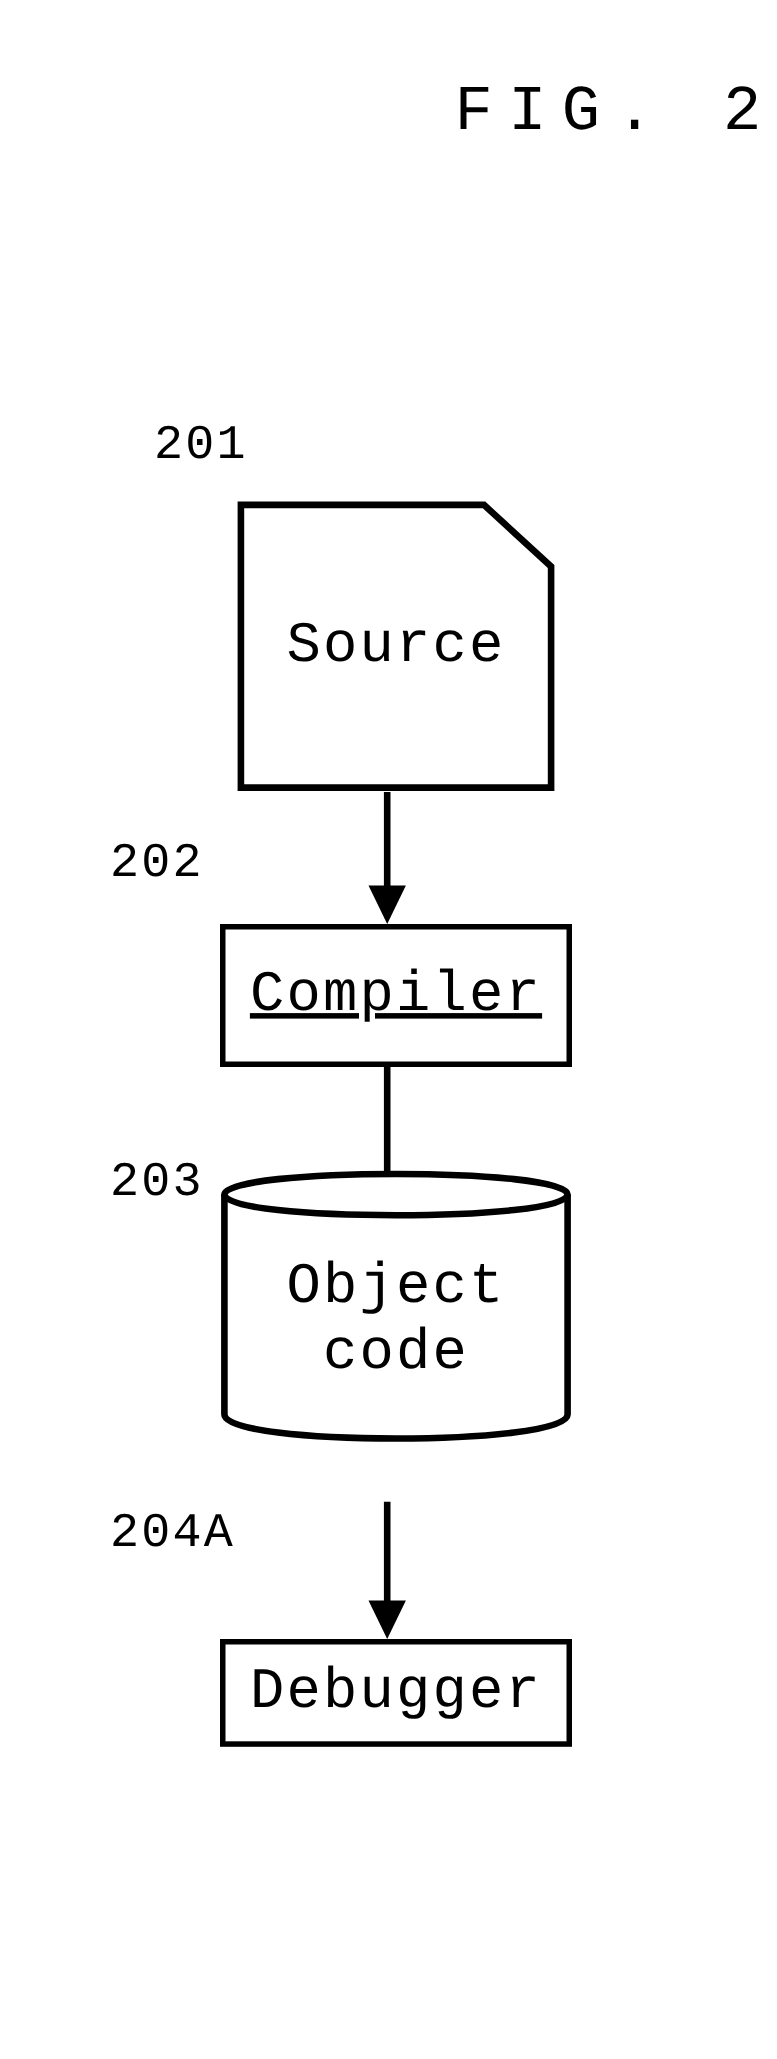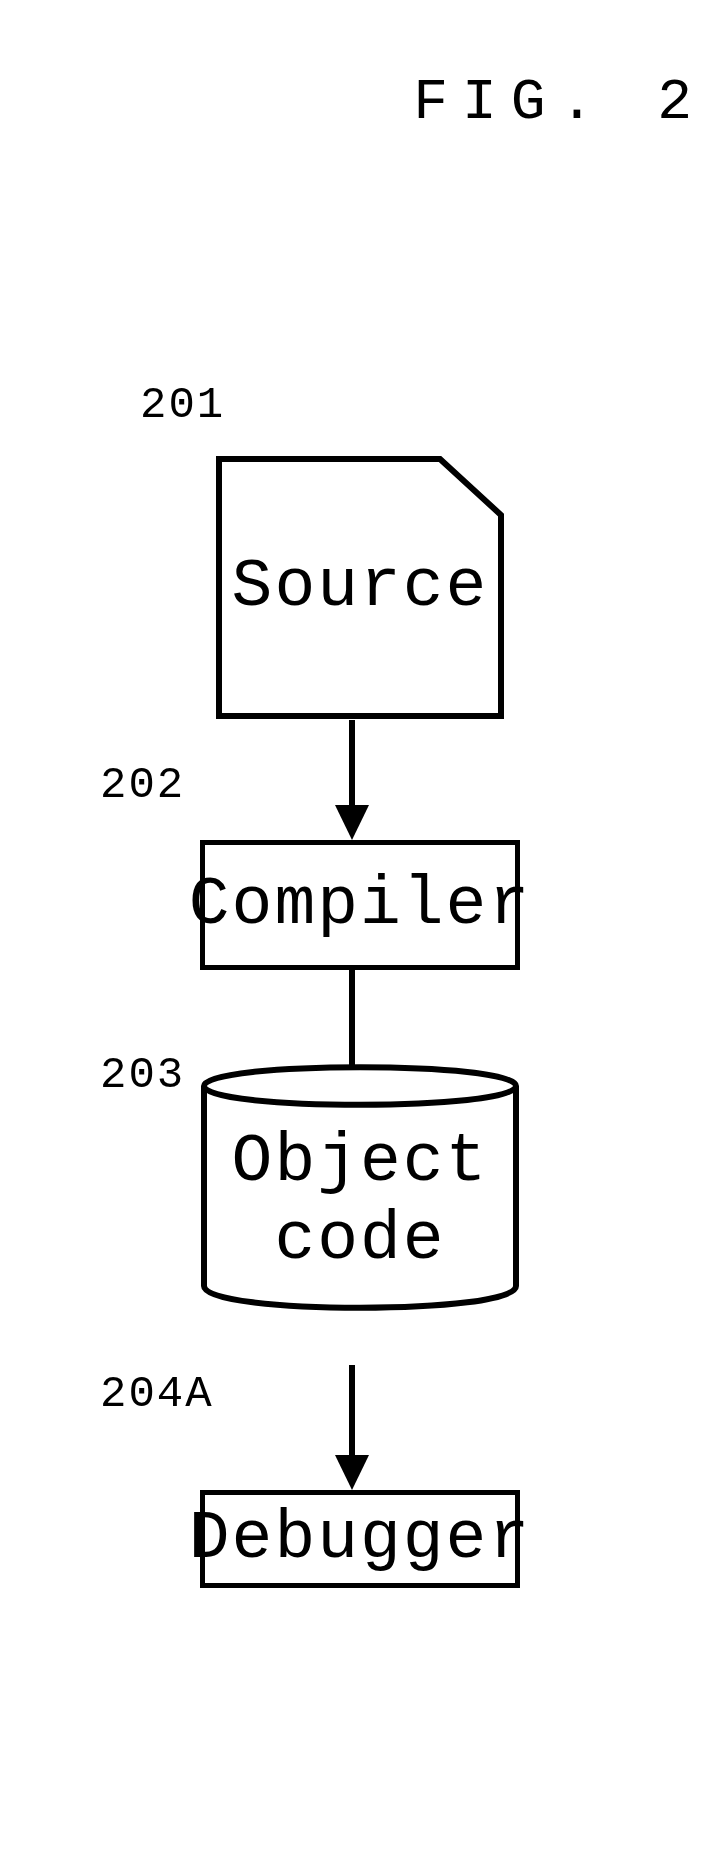--- a/index.html
+++ b/index.html
@@ -26,21 +26,21 @@
     color: #000;
     font-weight: normal;
   }
   .label {
     position: absolute;
     font-size: 44px;
     color: #000;
     letter-spacing: 2px;
   }
   .box-text {
-    font-size: 68px;
+    font-size: 52px;
     color: #000;
     text-align: center;
     line-height: 1.15;
     letter-spacing: 2px;
   }
   
   .doc {
     position: absolute;
     left: 215px;
     top: 455px;
@@ -117,21 +117,21 @@
 
   <div class="arrow" style="top:720px;">
     <svg viewBox="0 0 50 120" style="height:120px;">
       <line x1="25" y1="0" x2="25" y2="90" stroke="#000" stroke-width="6"></line>
       <polygon points="25,120 8,85 42,85" fill="#000"></polygon>
     </svg>
   </div>
 
   <div class="label" style="left:100px; top:760px;">202</div>
 
-  <div class="rect" style="left:200px; top:840px; width:320px; height:130px;">
+  <div class="rect" style="left:200px; top:840px; width:320px; height:130px;text-decoration:underline;">
     <div class="box-text">Compiler</div>
   </div>
 
   <div class="arrow" style="top:970px;">
     <svg viewBox="0 0 50 130" style="height:130px;">
       <line x1="25" y1="0" x2="25" y2="100" stroke="#000" stroke-width="6"></line>
       <polygon points="25,130 8,95 42,95" fill="#000"></polygon>
     </svg>
   </div>
 

